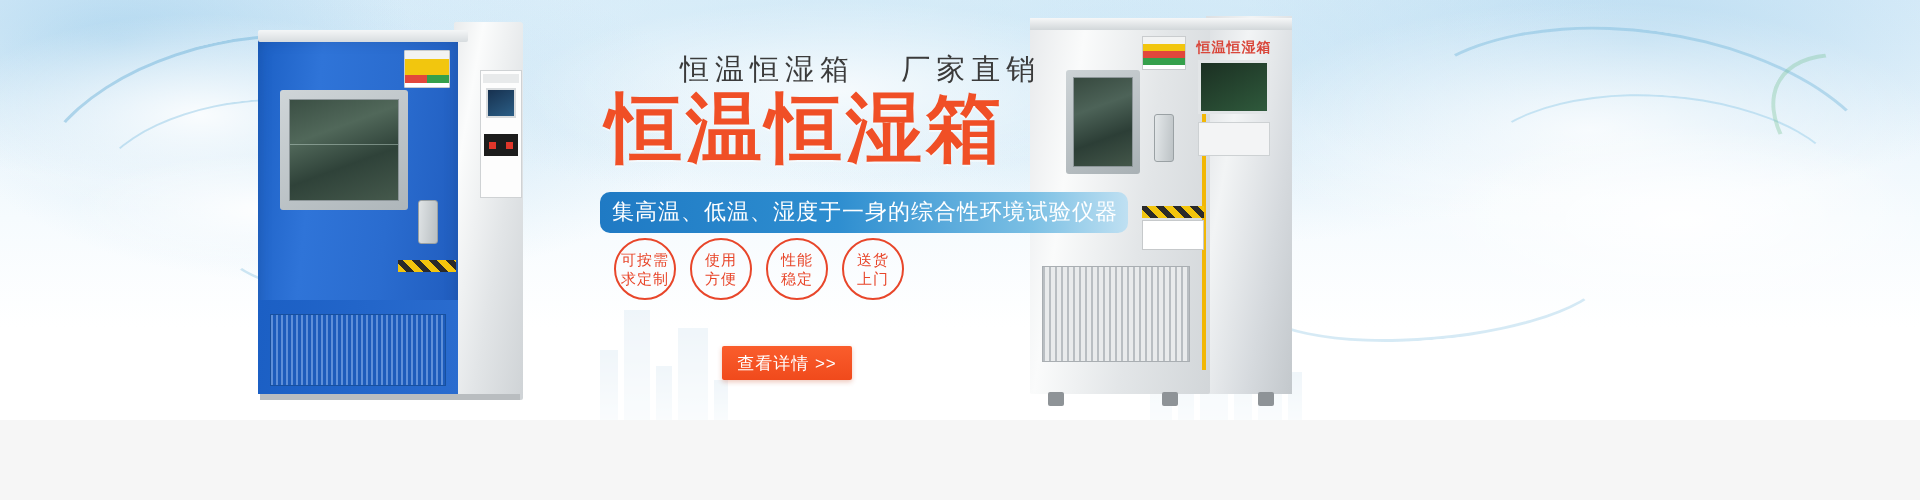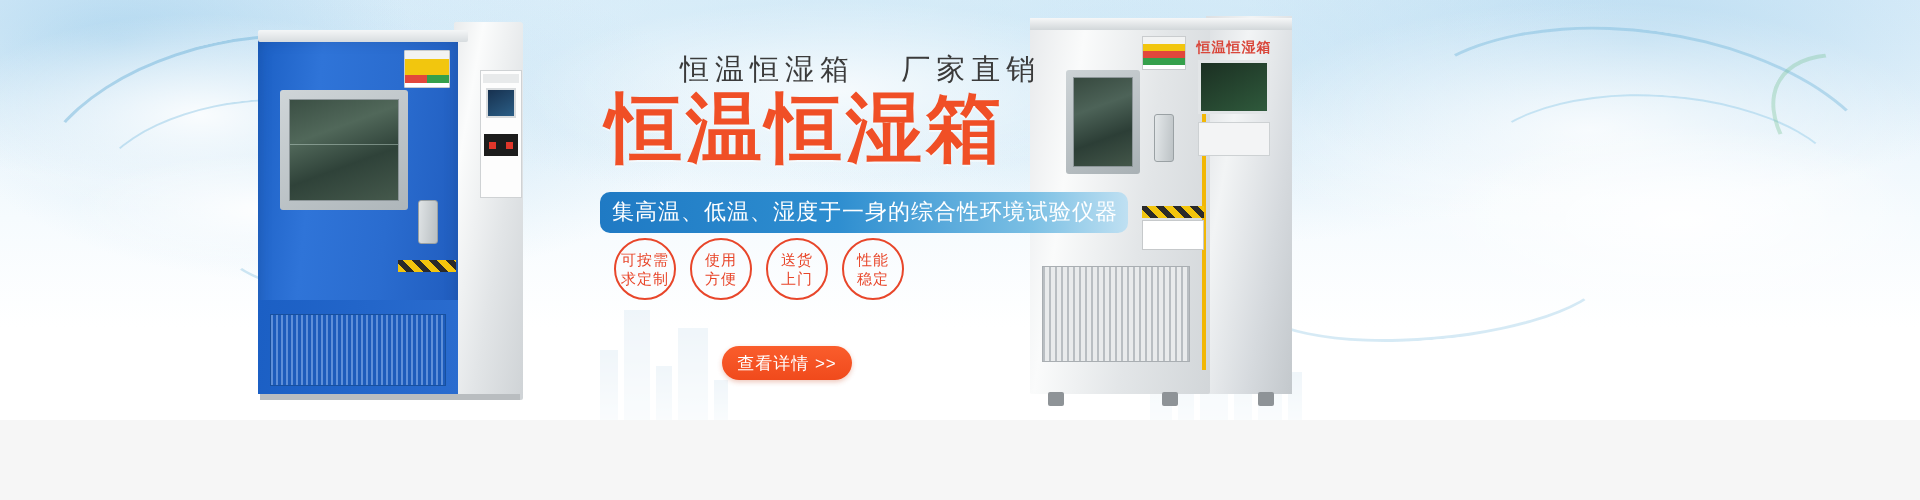--- a/index.html
+++ b/index.html
@@ -194,21 +194,21 @@
     border:2px solid #e8462a;
     display:flex; flex-direction:column; align-items:center; justify-content:center;
     color:#e8462a; font-size:15px; line-height:19px; letter-spacing:1px;
     background:transparent;
   }
   .badge b{ font-weight:400; display:block; }
 
   
   .cta{
     position:absolute; left:122px; top:346px;
-    width:130px; height:34px; border-radius:17px;
+    width:130px; height:34px; border-radius:2px;
     background:linear-gradient(180deg,#fa5d2c,#f04a1c);
     color:#fff; font-size:17px; letter-spacing:1px;
     display:flex; align-items:center; justify-content:center;
     box-shadow:0 2px 5px rgba(200,70,30,.3);
     cursor:pointer; border:none;
   }
 </style>
 </head>
 <body>
 
@@ -315,25 +315,25 @@
     <div class="badges">
       <div class="badge">
         <b>可按需</b>
         <b>求定制</b>
       </div>
       <div class="badge">
         <b>使用</b>
         <b>方便</b>
       </div>
       <div class="badge">
+        <b>性能</b>
+        <b>稳定</b>
+      </div>
+      <div class="badge">
         <b>送货</b>
         <b>上门</b>
       </div>
-      <div class="badge">
-        <b>性能</b>
-        <b>稳定</b>
-      </div>
     </div>
 
     <button class="cta">查看详情 &gt;&gt;</button>
   </div>
 
 </div>
 
 </body></html>

